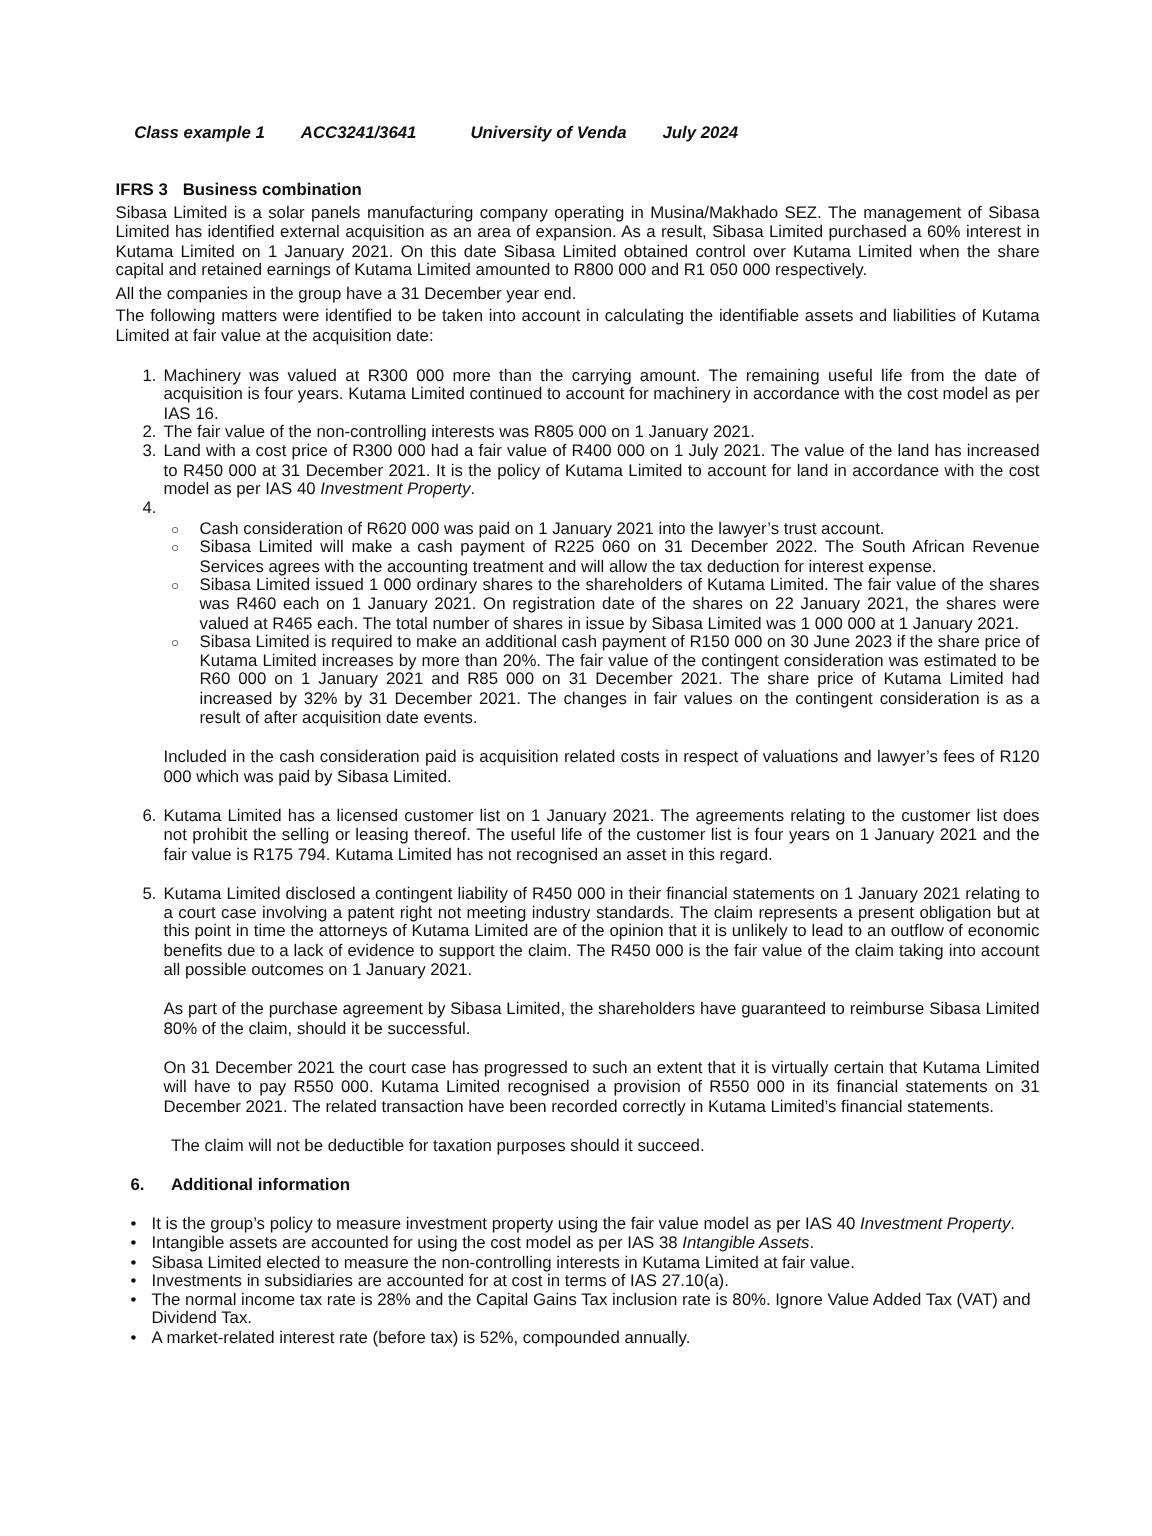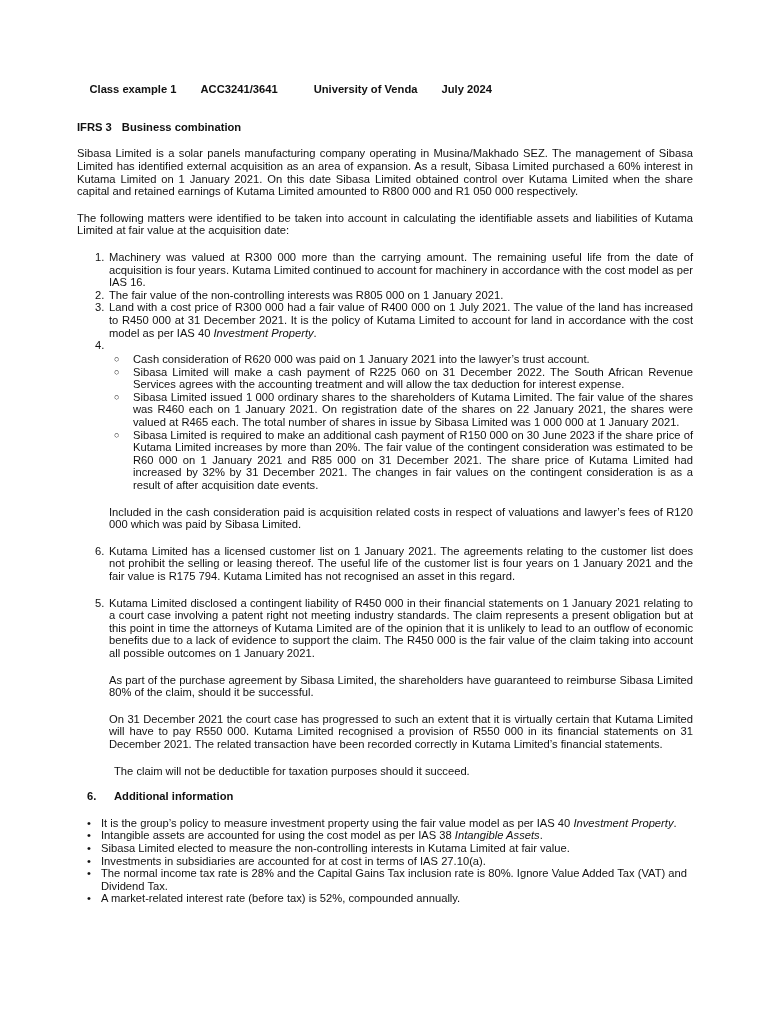--- a/index.html
+++ b/index.html
@@ -2,29 +2,29 @@
 <html><head>
   <meta charset="utf-8">
   <style>
     html, body { margin: 0; padding: 0; background: #ffffff; }
     body {
       width: 768px; height: 1024px; position: relative; overflow: hidden;
       font-family: "Liberation Sans", sans-serif; font-size: 11.2px; color: #111;
       line-height: 12.6px;
     }
     .page { position: absolute; left: 77px; top: 70px; width: 616px; }
-    .hdr { font-weight: bold; white-space: pre; margin: 0; }
+    .hdr { font-weight: bold; white-space: pre; margin: 0; font-style: italic; }
     .hdr span { display: inline-block; }
     .h1 { margin-right: 24px; }
     .h2 { margin-right: 36px; }
     .h3 { margin-right: 24px; }
     .sub { font-weight: bold; margin-top: 13px; }
     .sub .a { margin-right: 10px; }
     p { margin: 0; text-align: justify; }
-    .para { margin-top: 14px; }
+    .para { margin-top: 3px; }
     .olist { margin-top: 14px; padding: 0; list-style: none; }
     .oitem { position: relative; padding-left: 32px; text-align: justify; }
     .onum { position: absolute; left: 18px; top: 0; }
     .circ { margin: 14px 0 0 0; padding: 0; list-style: none; }
     .citem { position: relative; padding-left: 56px; text-align: justify; }
     .cmark { position: absolute; left: 37px; top: 0; font-size: 9px; }
     .indent { padding-left: 32px; text-align: justify; margin-top: 14px; }
     .indent2 { padding-left: 37px; margin-top: 14px; }
     .sec6 { font-weight: bold; margin-top: 13px; position: relative; padding-left: 37px; }
     .sec6 .n { position: absolute; left: 10px; }
@@ -39,20 +39,21 @@
 <div class="page">
   <div class="hdr">
     <span class="h1">Class example 1</span><span class="h2">ACC3241/3641</span><span class="h3">University of Venda</span><span>July 2024</span>
   </div>
 
   <div class="sub">
     <span class="a">IFRS 3</span><span>Business combination</span>
   </div>
 
   <p class="para">Sibasa Limited is a solar panels manufacturing company operating in Musina/Makhado SEZ. The management of Sibasa Limited has identified external acquisition as an area of expansion. As a result, Sibasa Limited purchased a 60% interest in Kutama Limited on 1 January 2021. On this date Sibasa Limited obtained control over Kutama Limited when the share capital and retained earnings of Kutama Limited amounted to R800 000 and R1 050 000 respectively.</p>
+  <p class="para">All the companies in the group have a 31 December year end.</p>
   <p class="para">The following matters were identified to be taken into account in calculating the identifiable assets and liabilities of Kutama Limited at fair value at the acquisition date:</p>
 
   <ul class="olist">
     <li class="oitem"><span class="onum">1.</span><span>Machinery was valued at R300 000 more than the carrying amount. The remaining useful life from the date of acquisition is four years. Kutama Limited continued to account for machinery in accordance with the cost model as per IAS 16.</span></li>
     <li class="oitem"><span class="onum">2.</span><span>The fair value of the non-controlling interests was R805 000 on 1 January 2021.</span></li>
     <li class="oitem"><span class="onum">3.</span><span>Land with a cost price of R300 000 had a fair value of R400 000 on 1 July 2021. The value of the land has increased to R450 000 at 31 December 2021. It is the policy of Kutama Limited to account for land in accordance with the cost model as per IAS 40 </span><i>Investment Property</i><span>.</span></li>
     <li class="oitem"><span class="onum">4.</span></li>
   </ul>
 
   <ul class="circ">

